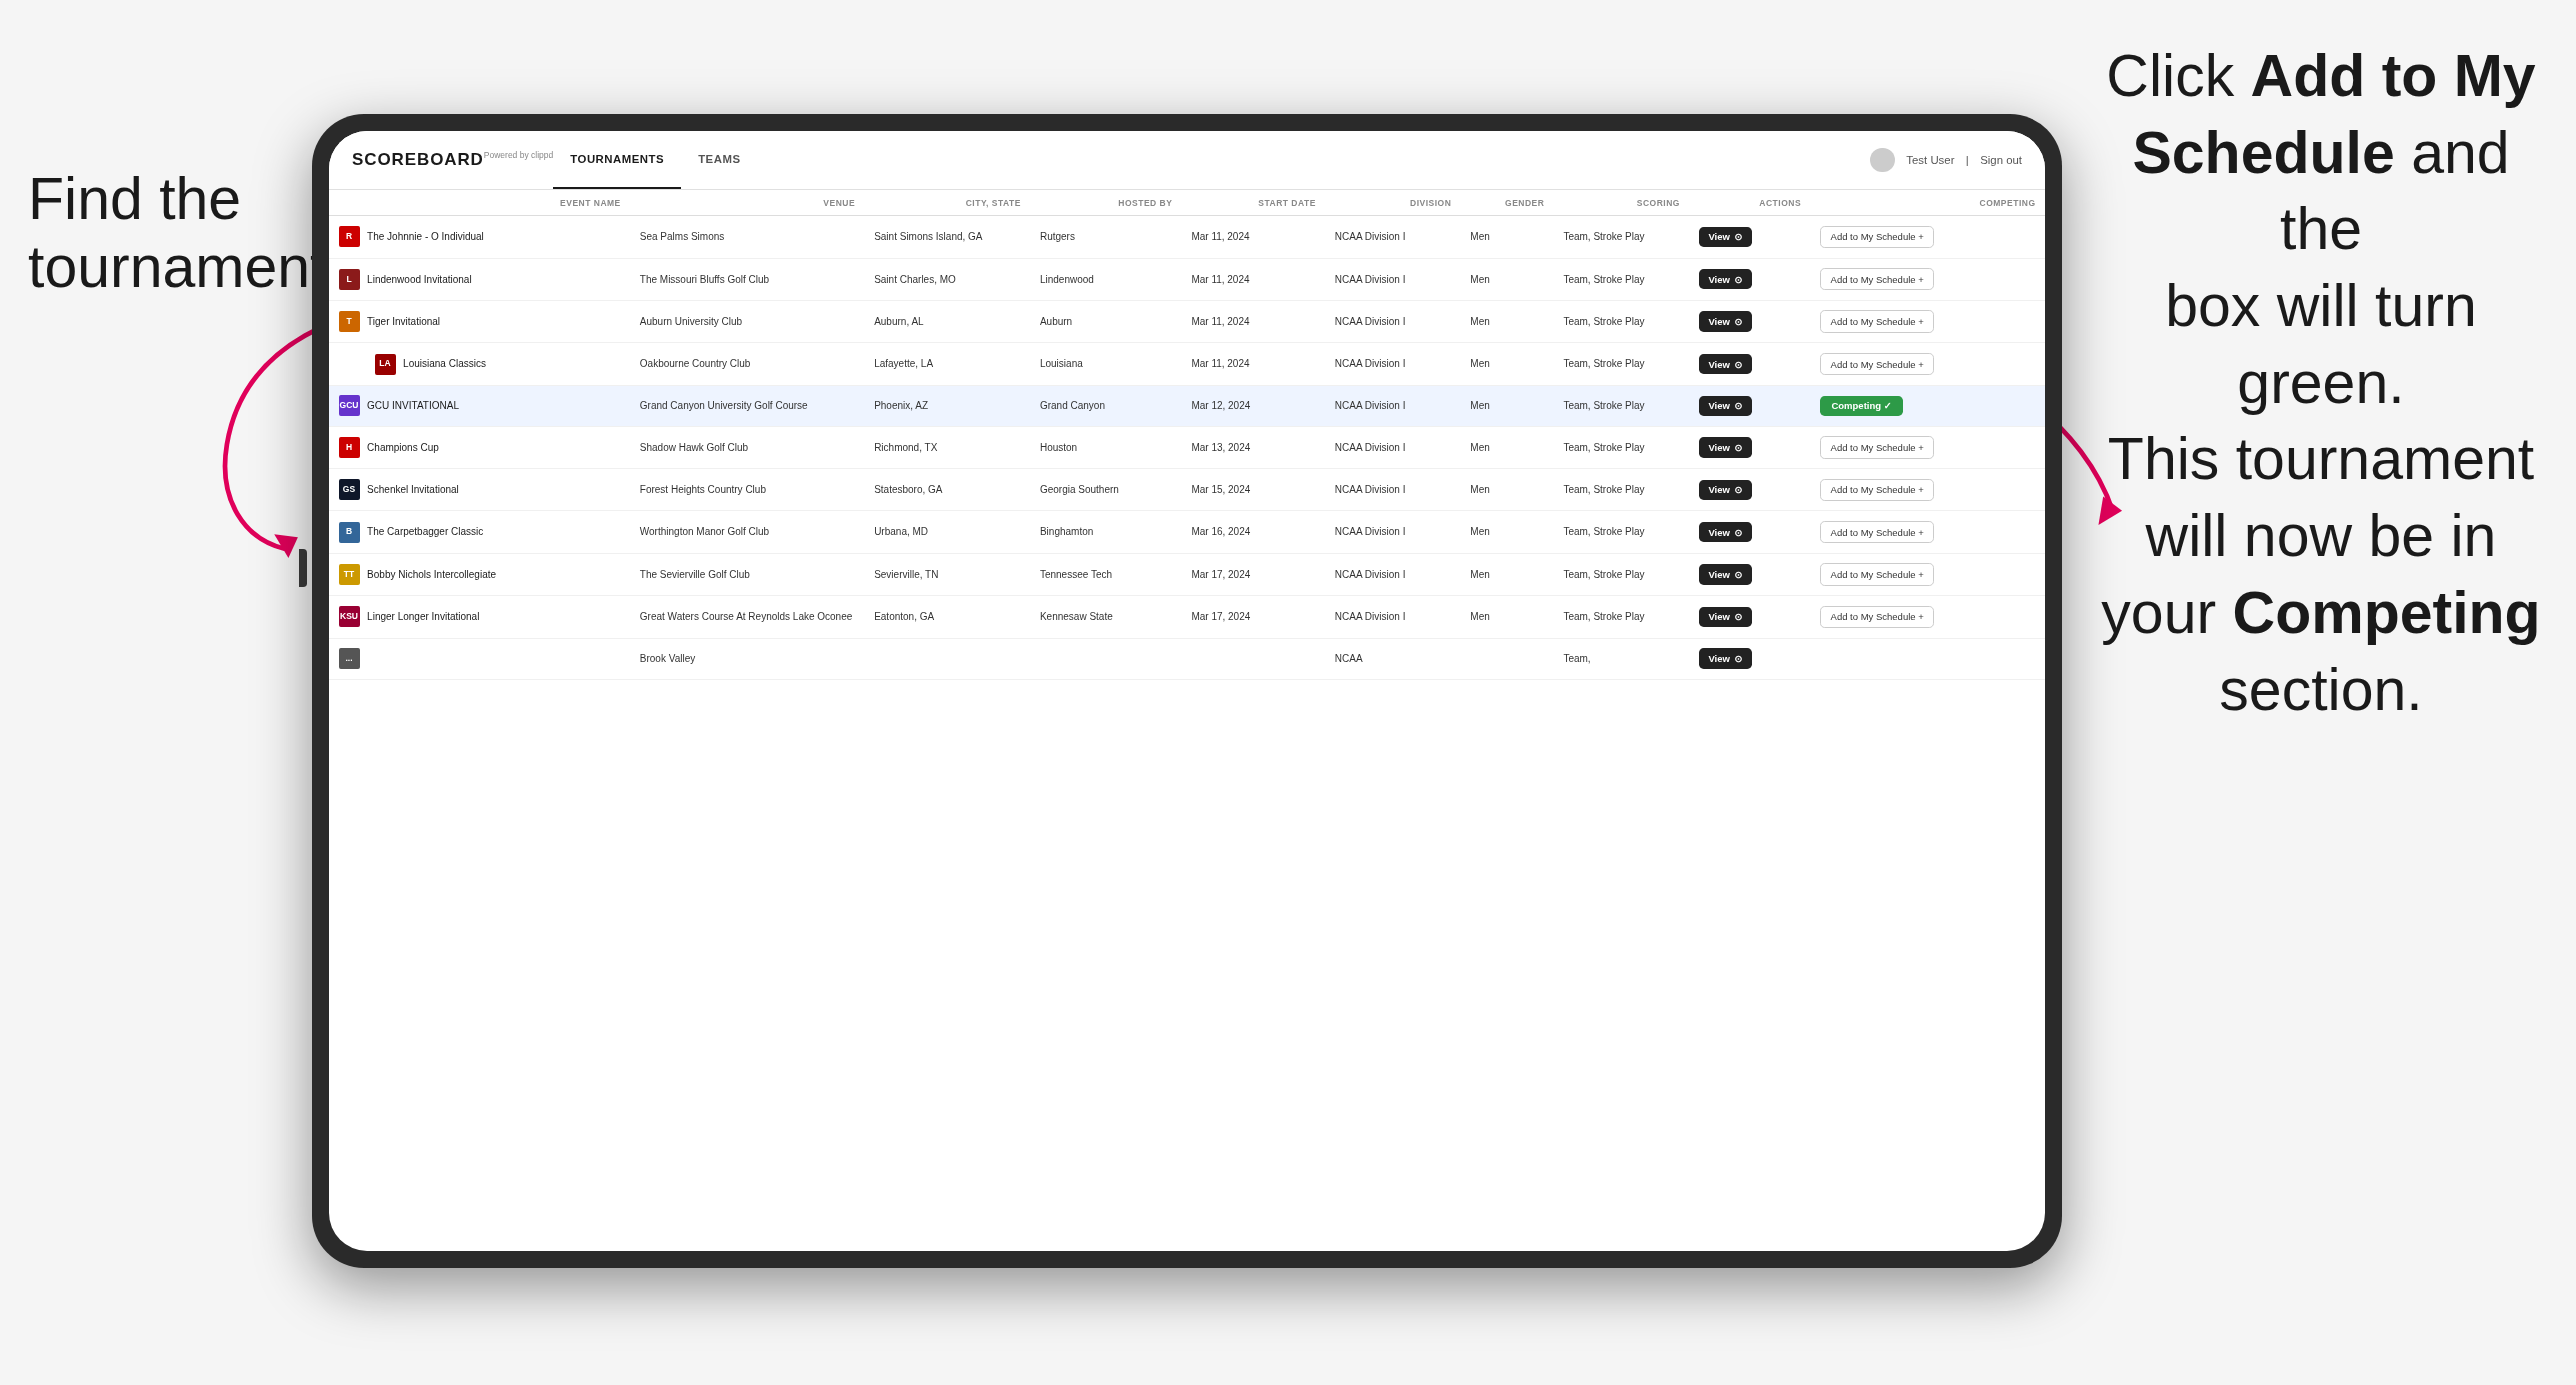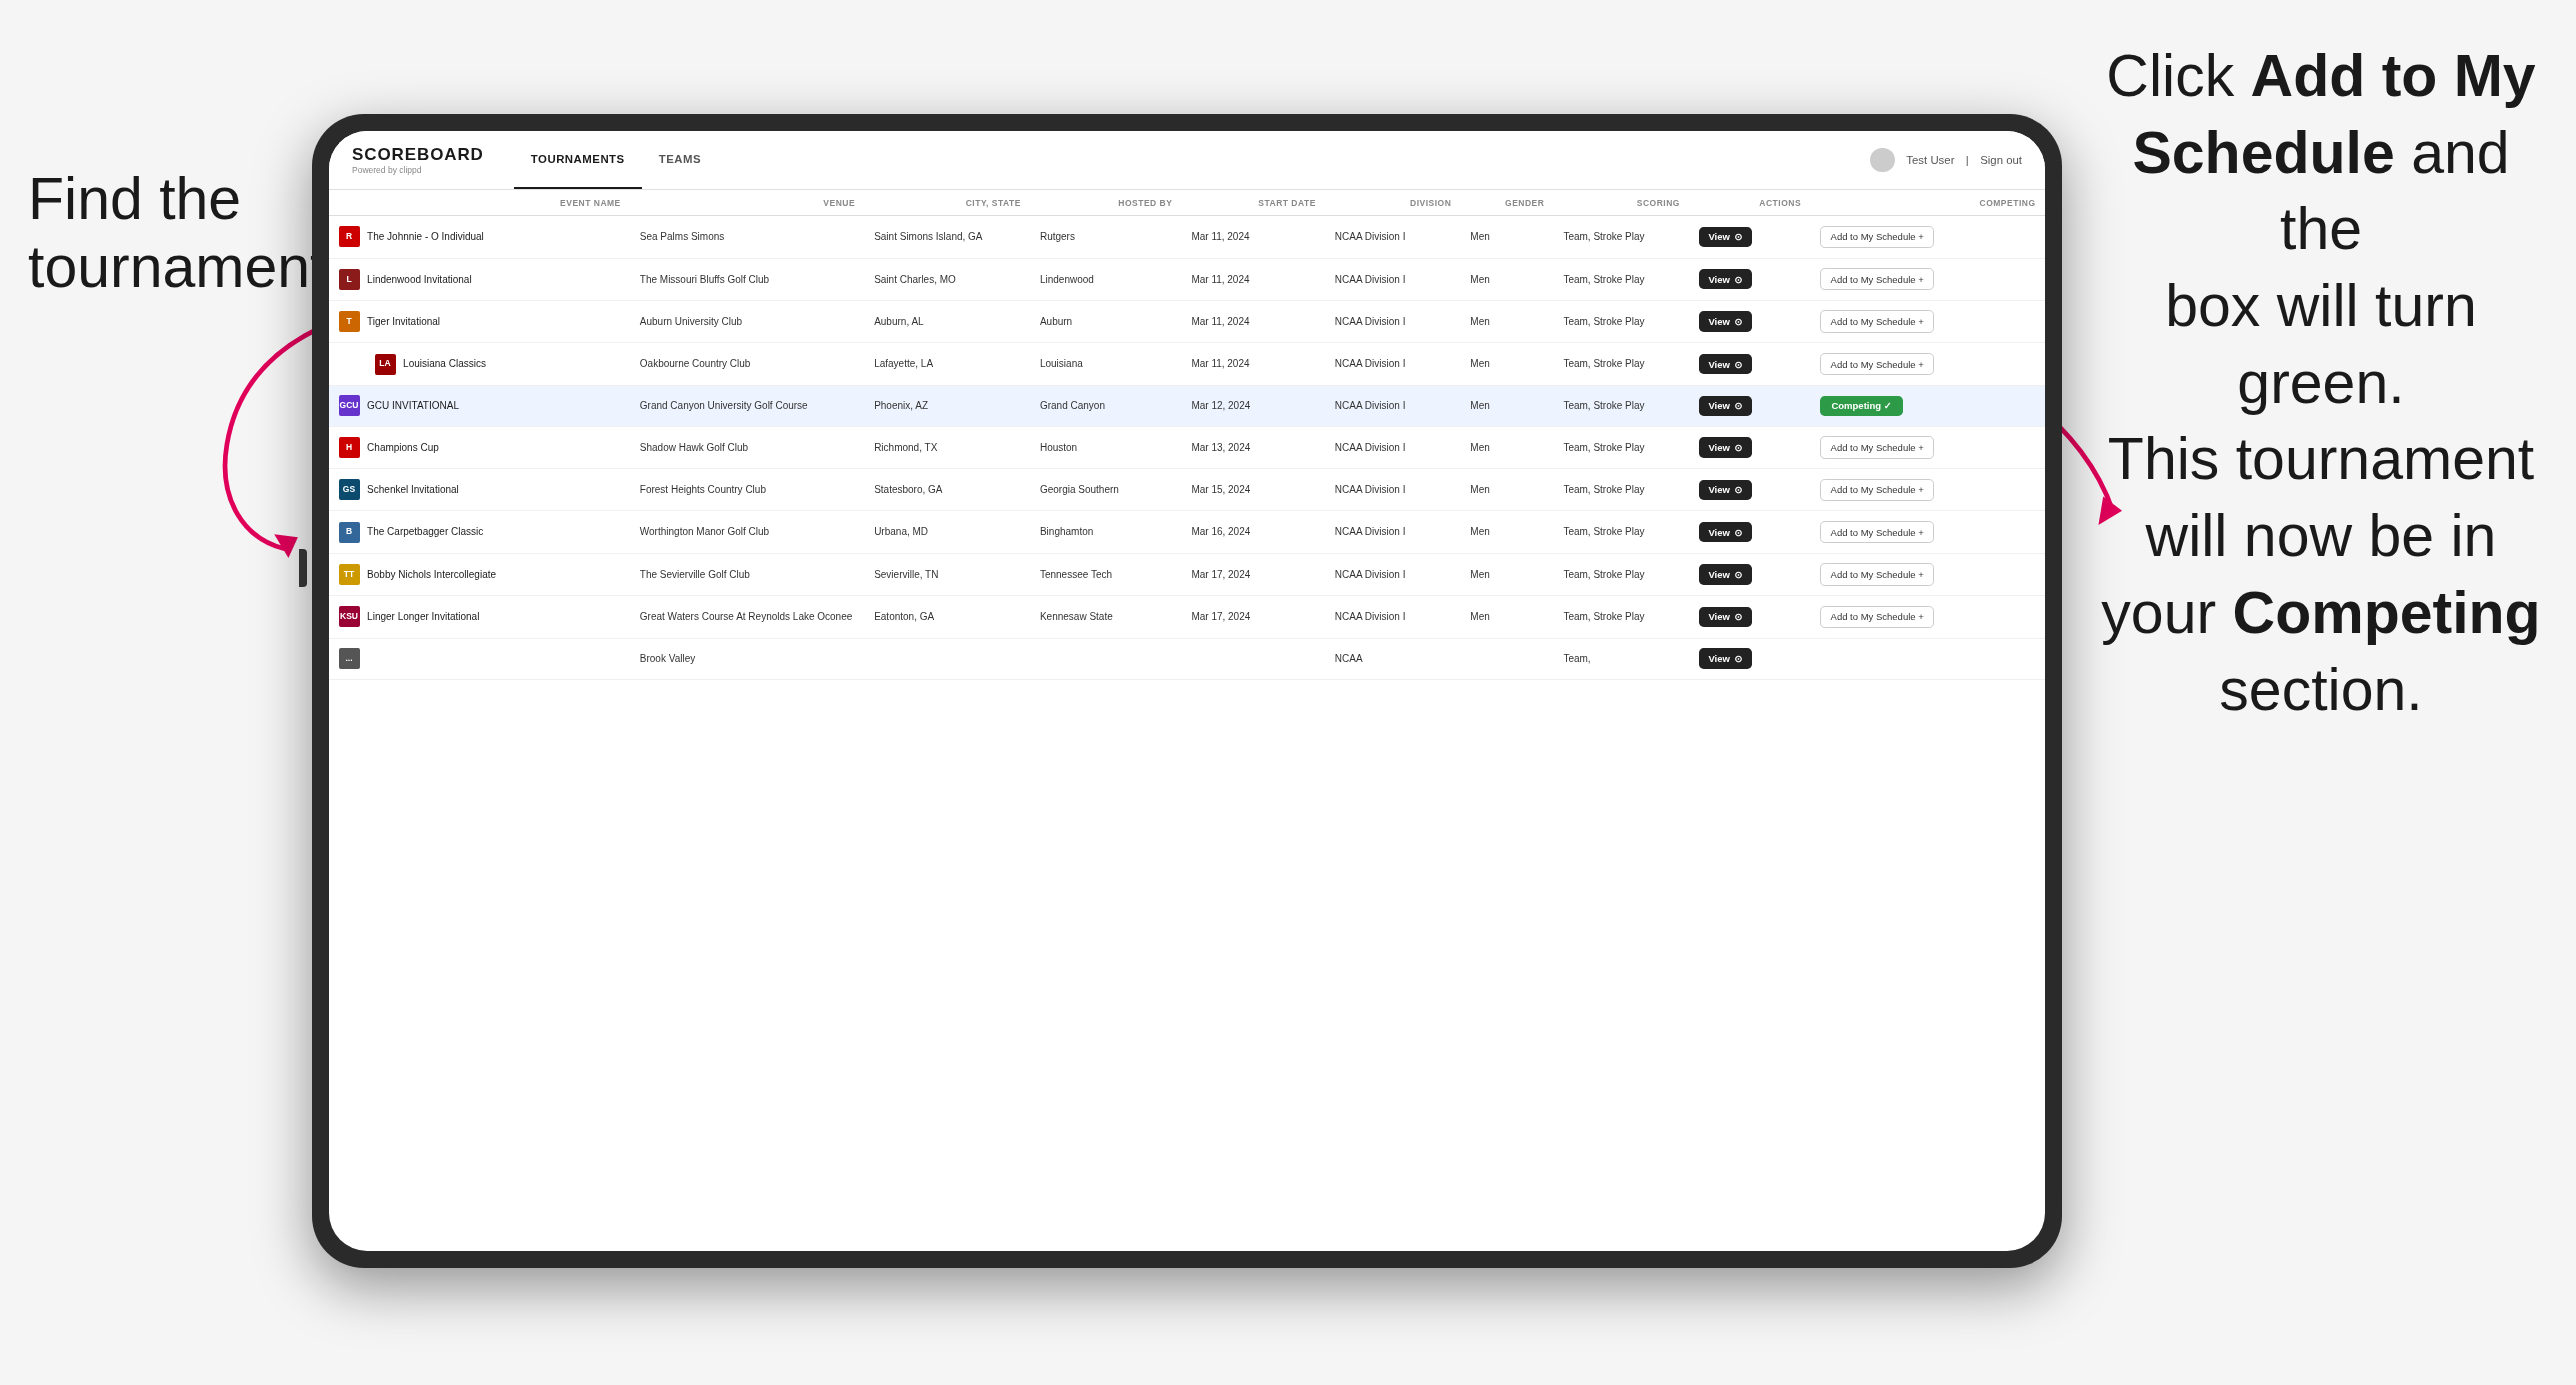--- a/index.html
+++ b/index.html
@@ -68,22 +68,21 @@
       align-items: center;
       padding: 0 23px;
       height: 59px;
       border-bottom: 1.9px solid #e0e0e0;
       background: #fff;
       flex-shrink: 0;
     }
 
     .logo-area {
       display: flex;
-      flex-direction: column;
-      margin-right: 30px;
+      flex-direction: row;
     }
 
     .logo-text {
       font-size: 17px;
       font-weight: 900;
       color: #1a1a1a;
       letter-spacing: 0.9px;
       text-transform: uppercase;
     }
 
@@ -441,21 +440,21 @@
               <td class="col-date">Mar 13, 2024</td>
               <td class="col-division">NCAA Division I</td>
               <td class="col-gender">Men</td>
               <td class="col-scoring">Team, Stroke Play</td>
               <td class="col-actions"><button class="view-btn">View <span style="font-size:9.5px;">⊙</span></button></td>
               <td class="col-competing"><button class="add-schedule-btn">Add to My Schedule +</button></td>
             </tr>
             <tr>
               <td class="col-event">
     <div class="event-name-cell">
-      <div class="team-logo" style="background:#0c4a6e; color:#fff;">GS</div>
+      <div class="team-logo" style="background:#0f172a; color:#fff;">GS</div>
       <span class="event-name-text">Schenkel Invitational</span>
     </div>
   </td>
               <td class="col-venue">Forest Heights Country Club</td>
               <td class="col-city">Statesboro, GA</td>
               <td class="col-hosted">Georgia Southern</td>
               <td class="col-date">Mar 15, 2024</td>
               <td class="col-division">NCAA Division I</td>
               <td class="col-gender">Men</td>
               <td class="col-scoring">Team, Stroke Play</td>

